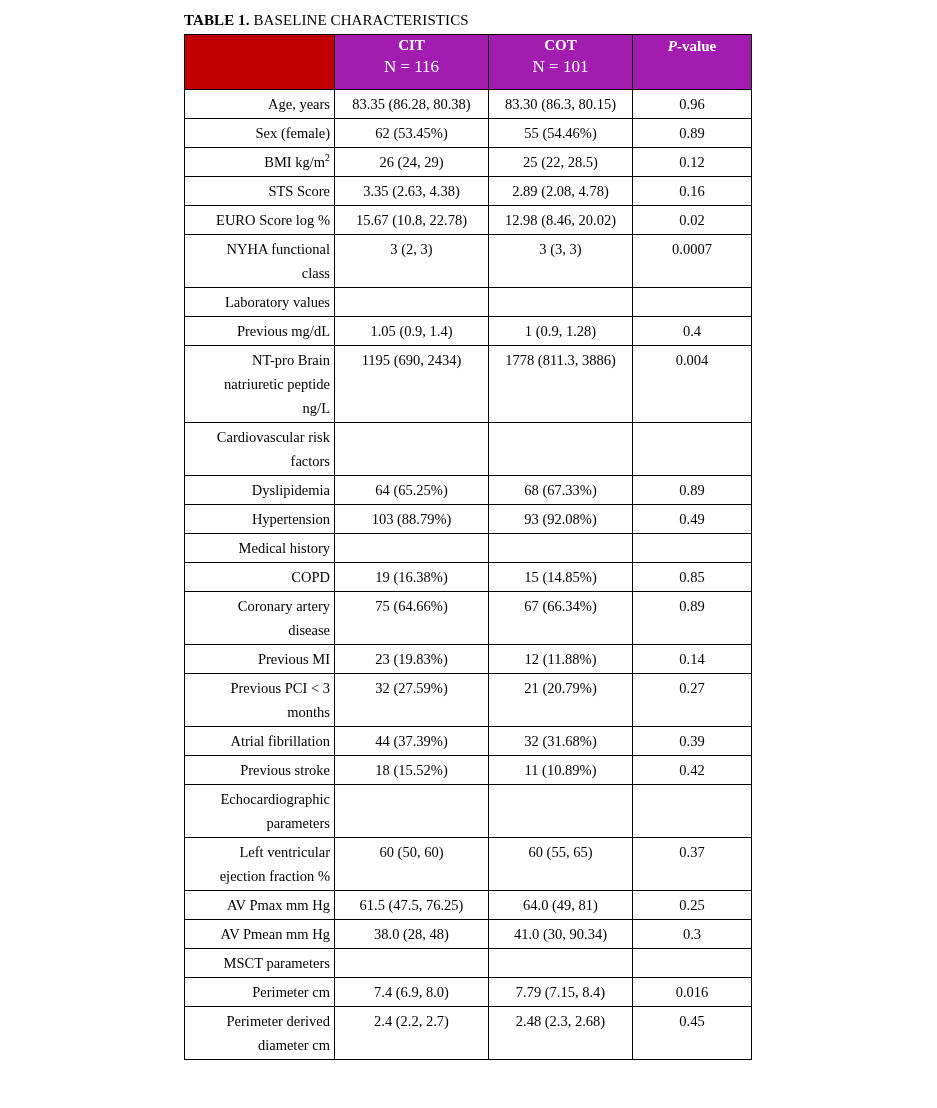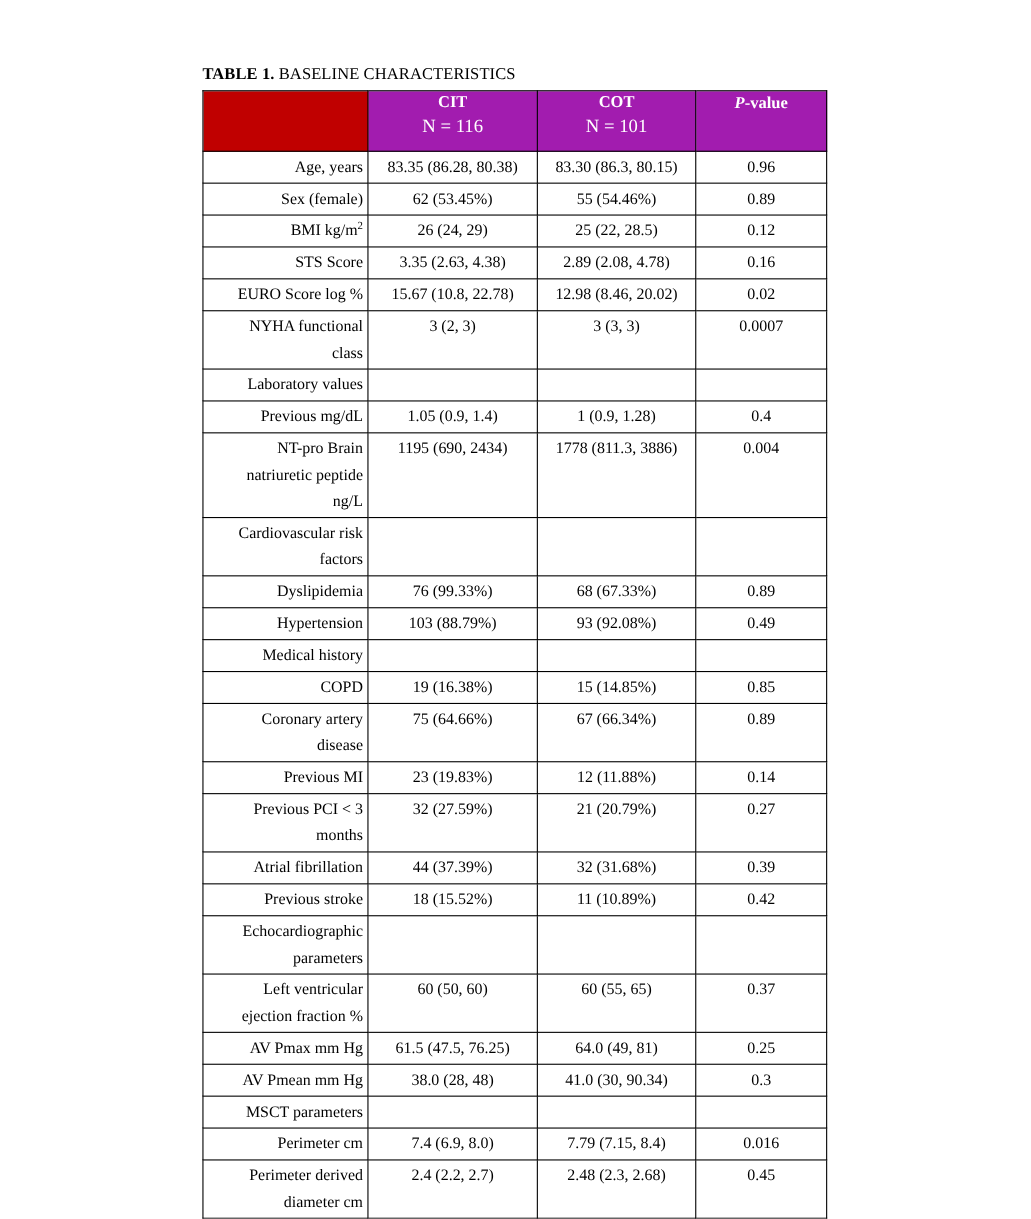--- a/index.html
+++ b/index.html
@@ -12,21 +12,20 @@
     height: 1108px;
     font-family: "Liberation Serif", "DejaVu Serif", serif;
     color: #000000;
     overflow: hidden;
   }
   .page {
     position: relative;
     width: 937px;
     height: 872px;
     box-sizing: border-box;
-    margin-top: 48px;
   }
   .table-title {
     position: absolute;
     left: 184px;
     top: 11px;
     font-size: 15px;
     line-height: 18px;
     white-space: nowrap;
     letter-spacing: 0.1px;
   }
@@ -213,21 +212,21 @@
             <td class="val">0.004</td>
           </tr>
           <tr class="section tall">
             <td class="label">Cardiovascular risk factors</td>
             <td class="val"></td>
             <td class="val"></td>
             <td class="val"></td>
           </tr>
           <tr>
             <td class="label">Dyslipidemia</td>
-            <td class="val">76 (99.33%)</td>
+            <td class="val">64 (65.25%)</td>
             <td class="val">68 (67.33%)</td>
             <td class="val">0.89</td>
           </tr>
           <tr>
             <td class="label">Hypertension</td>
             <td class="val">103 (88.79%)</td>
             <td class="val">93 (92.08%)</td>
             <td class="val">0.49</td>
           </tr>
           <tr class="section">

